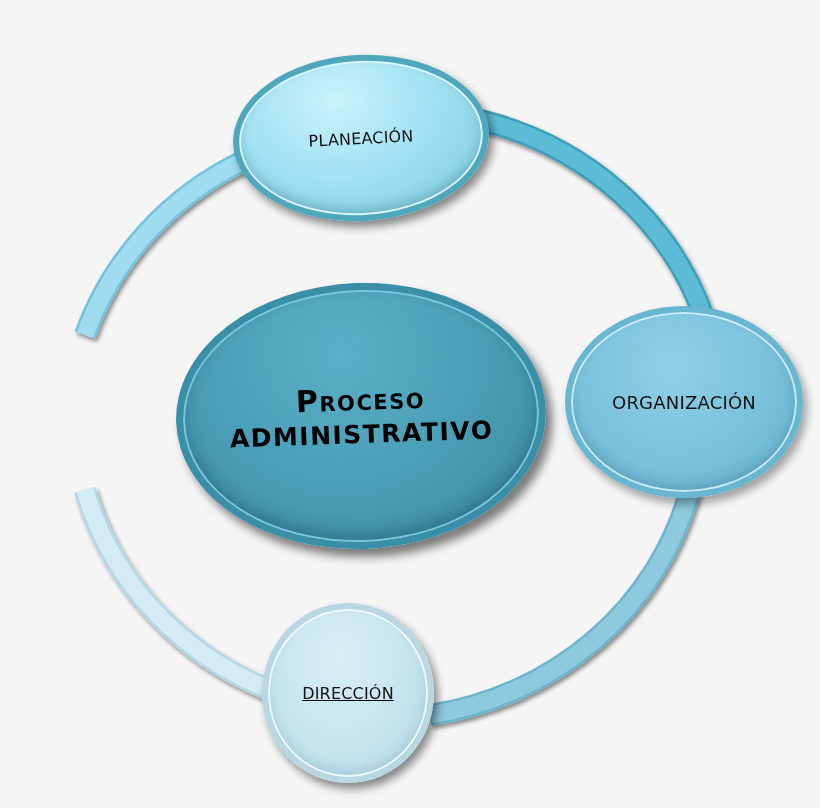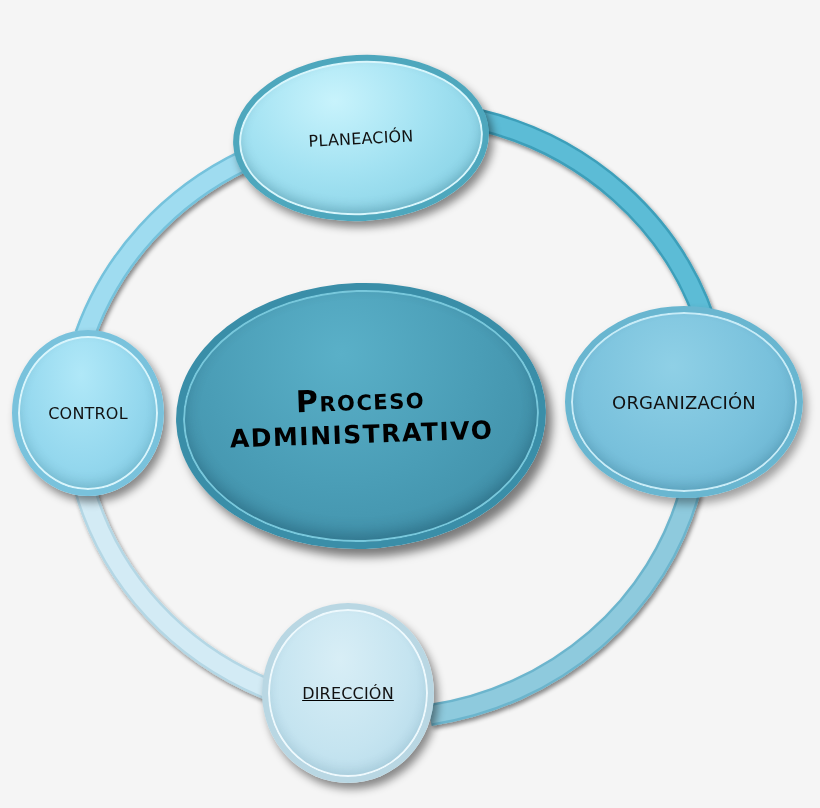--- a/index.html
+++ b/index.html
@@ -126,22 +126,19 @@
   </div>
 
   <div class="node" id="node-organizacion">
     <span class="label" style="font-size:18px;">ORGANIZACIÓN</span>
   </div>
 
   <div class="node" id="node-direccion">
     <span class="label">DIRECCIÓN</span>
   </div>
 
-  <div class="node" id="node-control">
-    <span class="label">CONTROL</span>
-  </div>
 
   <div class="node" id="node-center">
     <span class="title-line line1">Proceso</span>
     <span class="title-line line2">ADMINISTRATIVO</span>
   </div>
 
 </div>
 
 </body></html>

